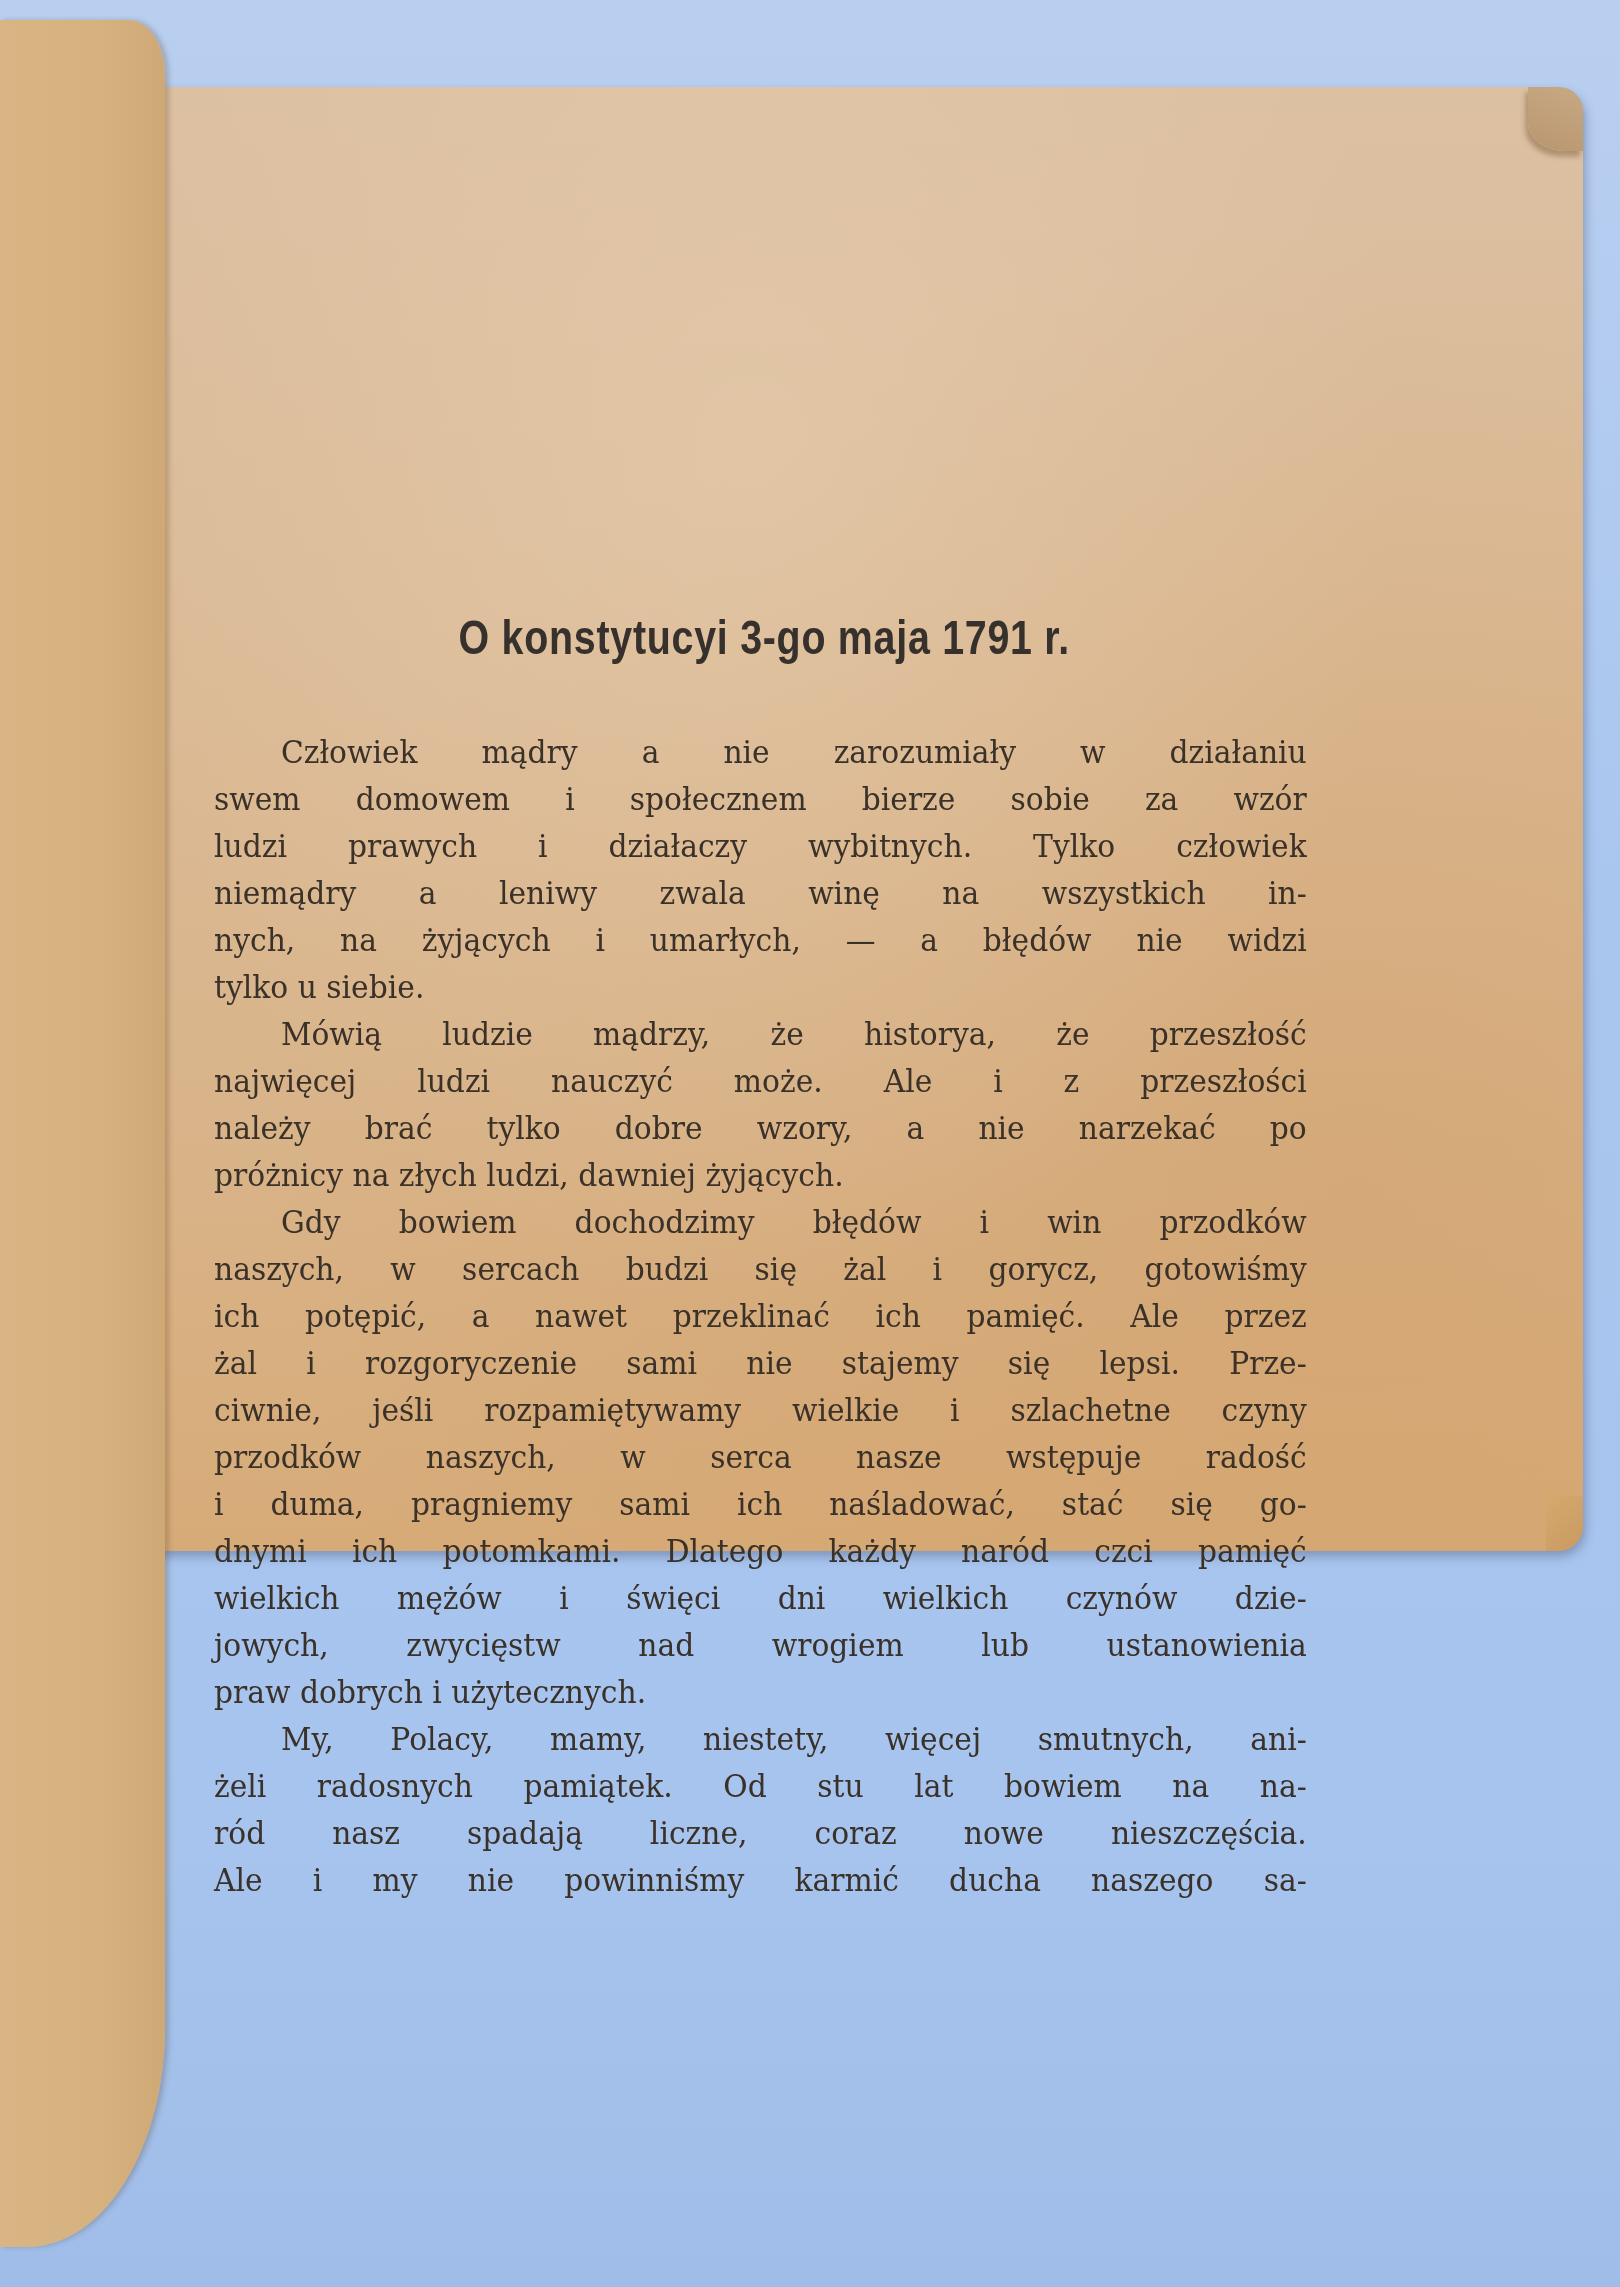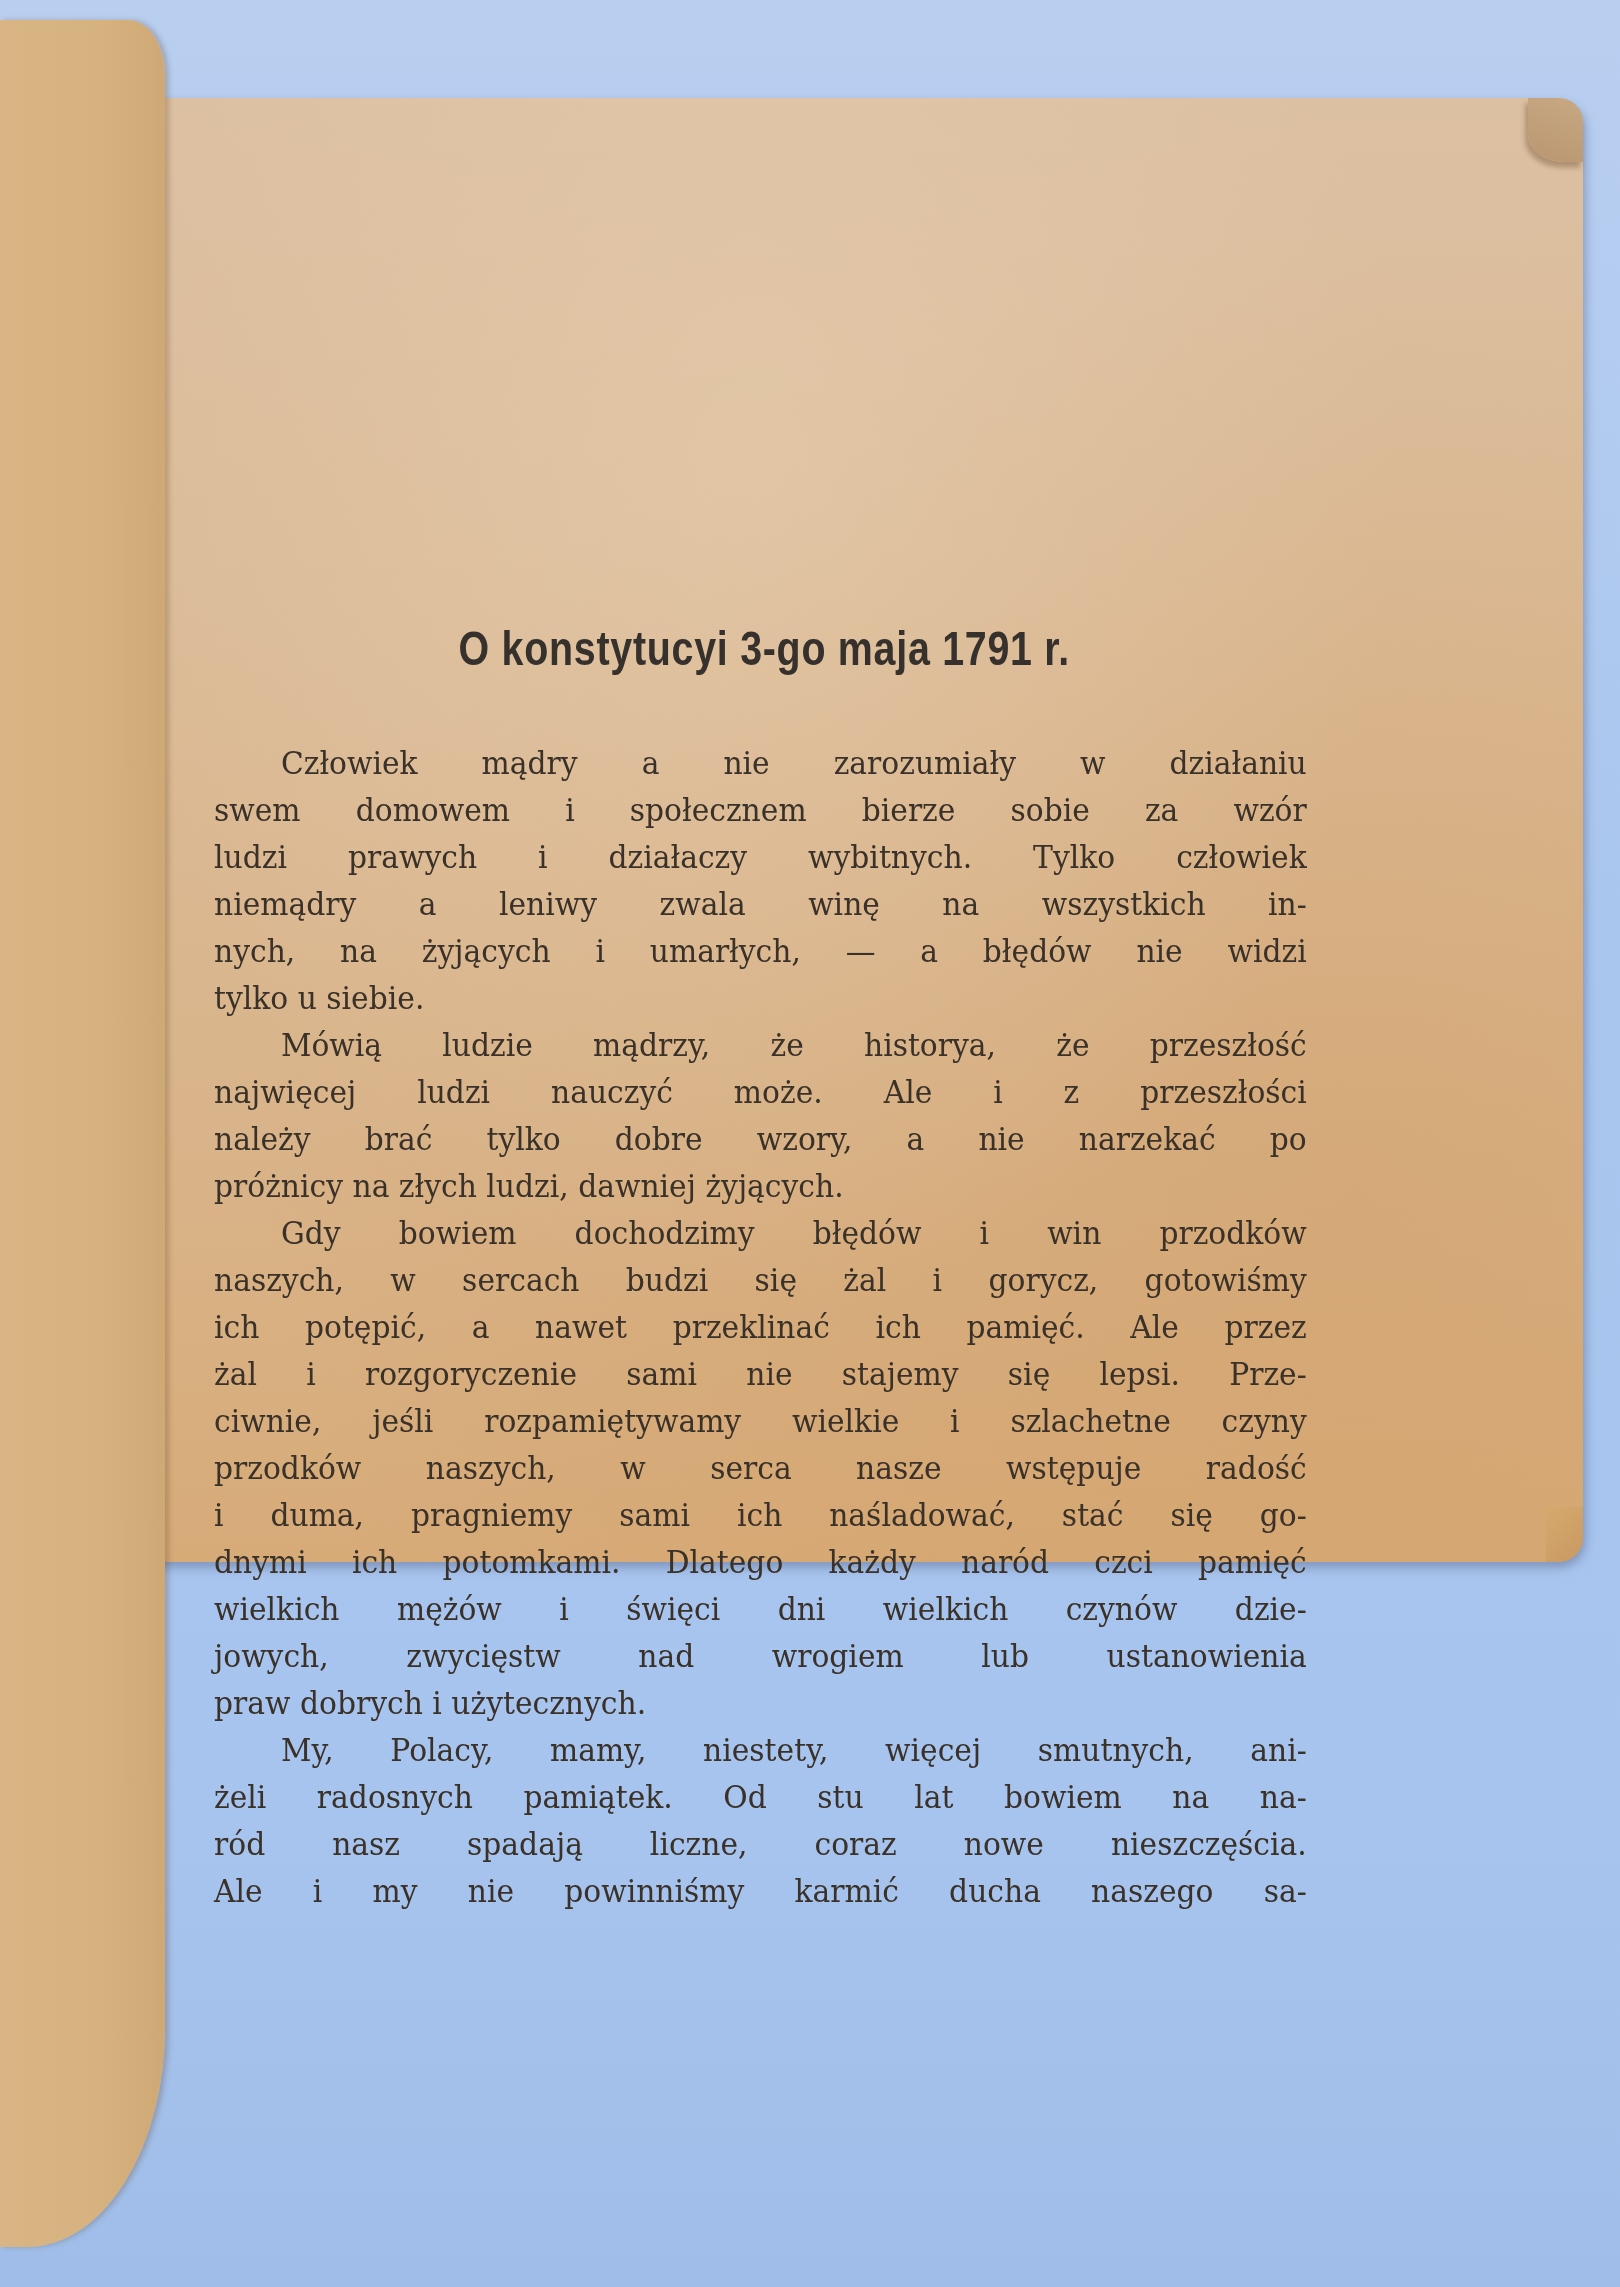--- a/index.html
+++ b/index.html
@@ -27,21 +27,21 @@
       background: linear-gradient(90deg, #d9b585 0%, #d6b27f 60%, #cfa975 100%);
       border-top-right-radius: 37px 55px;
       border-bottom-right-radius: 138px 220px;
       box-shadow: 3.7px 0 5.5px rgba(90,60,30,0.25);
       z-index: 2;
     }
     
     .main-page {
       position: absolute;
       left: 72px;
-      top: 98px;
+      top: 87px;
       width: 1511px;
       height: 1464px;
       background:
         radial-gradient(ellipse at 45% 25%, rgba(230,205,175,0.55) 0%, rgba(230,205,175,0) 55%),
         radial-gradient(ellipse at 85% 75%, rgba(205,150,90,0.35) 0%, rgba(205,150,90,0) 60%),
         linear-gradient(180deg, #dcc0a2 0%, #dbbb97 35%, #d9b48a 70%, #d7ab78 100%);
       border-top-right-radius: 26px;
       border-bottom-right-radius: 27.5px;
       box-shadow: 2.8px 5.5px 9.2px rgba(60,70,100,0.35);
       z-index: 1;

